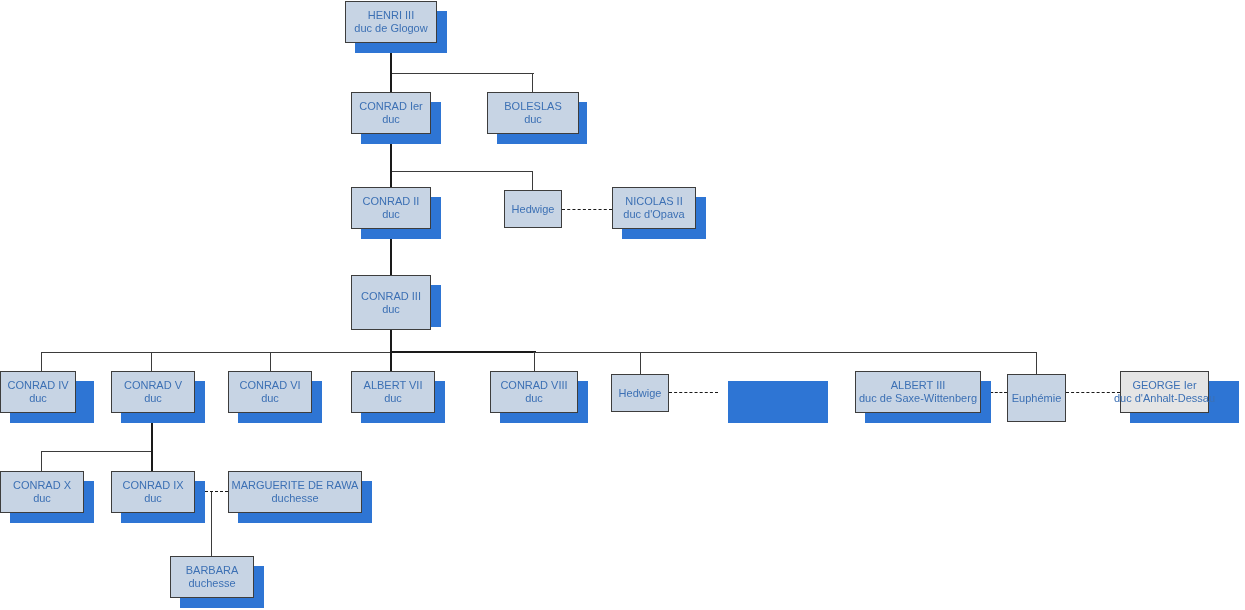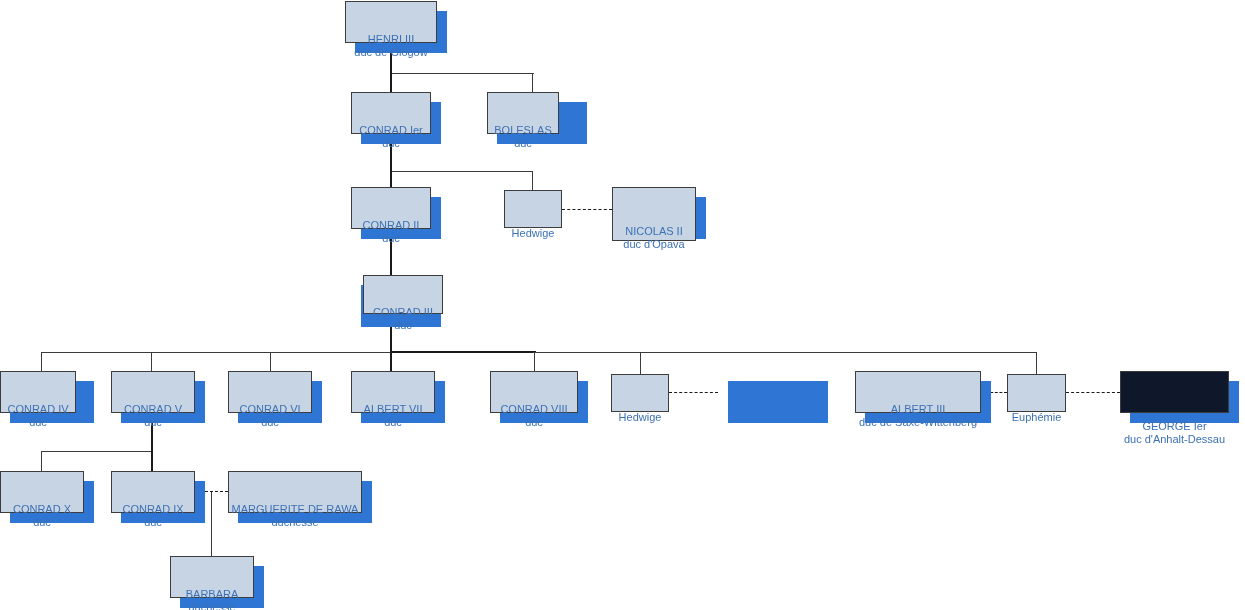--- a/index.html
+++ b/index.html
@@ -44,21 +44,20 @@
     align-items: center;
     justify-content: center;
     text-align: center;
     line-height: 1.18;
     font-size: 11px;
     z-index: 3;
   }
   .node .nm {
     display: block;
     white-space: nowrap;
-    margin-top: 48px;
   }
   .node .ttl {
     display: block;
     white-space: nowrap;
   }
   
   .shadow {
     position: absolute;
     background: #2e75d4;
     z-index: 1;
@@ -117,36 +116,36 @@
     <div class="shadow" style="left: 238px; top: 481px; width: 134px; height: 42px; background: rgb(46, 117, 212);"></div>
     <div class="shadow" style="left: 180px; top: 566px; width: 84px; height: 42px; background: rgb(46, 117, 212);"></div>
     <div class="node" style="left: 345px; top: 1px; width: 92px; height: 42px; background: rgb(199, 212, 228); border-color: rgb(61, 61, 61); color: rgb(60, 112, 180);">
       <span class="nm">HENRI III</span>
       <span class="ttl">duc de Glogow</span>
     </div>
     <div class="node" style="left: 351px; top: 92px; width: 80px; height: 42px; background: rgb(199, 212, 228); border-color: rgb(61, 61, 61); color: rgb(60, 112, 180);">
       <span class="nm">CONRAD Ier</span>
       <span class="ttl">duc</span>
     </div>
-    <div class="node" style="left: 487px; top: 92px; width: 72px; height: 42px; background: rgb(199, 212, 228); border-color: rgb(61, 61, 61); color: rgb(60, 112, 180);">
+    <div class="node" style="left: 487px; top: 92px; width: 92px; height: 42px; background: rgb(199, 212, 228); border-color: rgb(61, 61, 61); color: rgb(60, 112, 180);">
       <span class="nm">BOLESLAS</span>
       <span class="ttl">duc</span>
     </div>
     <div class="node" style="left: 351px; top: 187px; width: 80px; height: 42px; background: rgb(199, 212, 228); border-color: rgb(61, 61, 61); color: rgb(60, 112, 180);">
       <span class="nm">CONRAD II</span>
       <span class="ttl">duc</span>
     </div>
     <div class="node" style="left: 504px; top: 190px; width: 58px; height: 38px; background: rgb(199, 212, 228); border-color: rgb(61, 61, 61); color: rgb(60, 112, 180);">
       <span class="nm">Hedwige</span>
     </div>
-    <div class="node" style="left: 612px; top: 187px; width: 84px; height: 54px; background: rgb(199, 212, 228); border-color: rgb(61, 61, 61); color: rgb(60, 112, 180);">
+    <div class="node" style="left: 612px; top: 187px; width: 84px; height: 42px; background: rgb(199, 212, 228); border-color: rgb(61, 61, 61); color: rgb(60, 112, 180);">
       <span class="nm">NICOLAS II</span>
       <span class="ttl">duc d'Opava</span>
     </div>
-    <div class="node" style="left: 363px; top: 275px; width: 80px; height: 39px; background: rgb(199, 212, 228); border-color: rgb(61, 61, 61); color: rgb(60, 112, 180); align-items: center;">
+    <div class="node" style="left: 351px; top: 275px; width: 80px; height: 55px; background: rgb(199, 212, 228); border-color: rgb(61, 61, 61); color: rgb(60, 112, 180); align-items: center;">
       <span class="nm">CONRAD III</span>
       <span class="ttl">duc</span>
     </div>
     <div class="node" style="left: 0px; top: 371px; width: 76px; height: 42px; background: rgb(199, 212, 228); border-color: rgb(61, 61, 61); color: rgb(60, 112, 180);">
       <span class="nm">CONRAD IV</span>
       <span class="ttl">duc</span>
     </div>
     <div class="node" style="left: 111px; top: 371px; width: 84px; height: 42px; background: rgb(199, 212, 228); border-color: rgb(61, 61, 61); color: rgb(60, 112, 180);">
       <span class="nm">CONRAD V</span>
       <span class="ttl">duc</span>
@@ -163,24 +162,24 @@
       <span class="nm">CONRAD VIII</span>
       <span class="ttl">duc</span>
     </div>
     <div class="node" style="left: 611px; top: 374px; width: 58px; height: 38px; background: rgb(199, 212, 228); border-color: rgb(61, 61, 61); color: rgb(60, 112, 180);">
       <span class="nm">Hedwige</span>
     </div>
     <div class="node" style="left: 855px; top: 371px; width: 126px; height: 42px; background: rgb(199, 212, 228); border-color: rgb(61, 61, 61); color: rgb(60, 112, 180);">
       <span class="nm">ALBERT III</span>
       <span class="ttl">duc de Saxe-Wittenberg</span>
     </div>
-    <div class="node" style="left: 1007px; top: 374px; width: 59px; height: 38px; background: rgb(199, 212, 228); border-color: rgb(61, 61, 61); color: rgb(60, 112, 180);">
+    <div class="node" style="left: 1007px; top: 374px; width: 59px; height: 48px; background: rgb(199, 212, 228); border-color: rgb(61, 61, 61); color: rgb(60, 112, 180);">
       <span class="nm">Euphémie</span>
     </div>
-    <div class="node" style="left: 1120px; top: 371px; width: 109px; height: 42px; background: #0f172a; border-color: rgb(61, 61, 61); color: rgb(60, 112, 180); justify-content: space-between;">
+    <div class="node" style="left: 1120px; top: 371px; width: 89px; height: 42px; background: #e5e5e5; border-color: rgb(61, 61, 61); color: rgb(60, 112, 180);">
       <span class="nm">GEORGE Ier</span>
       <span class="ttl">duc d'Anhalt-Dessau</span>
     </div>
     <div class="node" style="left: 0px; top: 471px; width: 84px; height: 42px; background: rgb(199, 212, 228); border-color: rgb(61, 61, 61); color: rgb(60, 112, 180);">
       <span class="nm">CONRAD X</span>
       <span class="ttl">duc</span>
     </div>
     <div class="node" style="left: 111px; top: 471px; width: 84px; height: 42px; background: rgb(199, 212, 228); border-color: rgb(61, 61, 61); color: rgb(60, 112, 180); text-align: center;">
       <span class="nm">CONRAD IX</span>
       <span class="ttl">duc</span>

